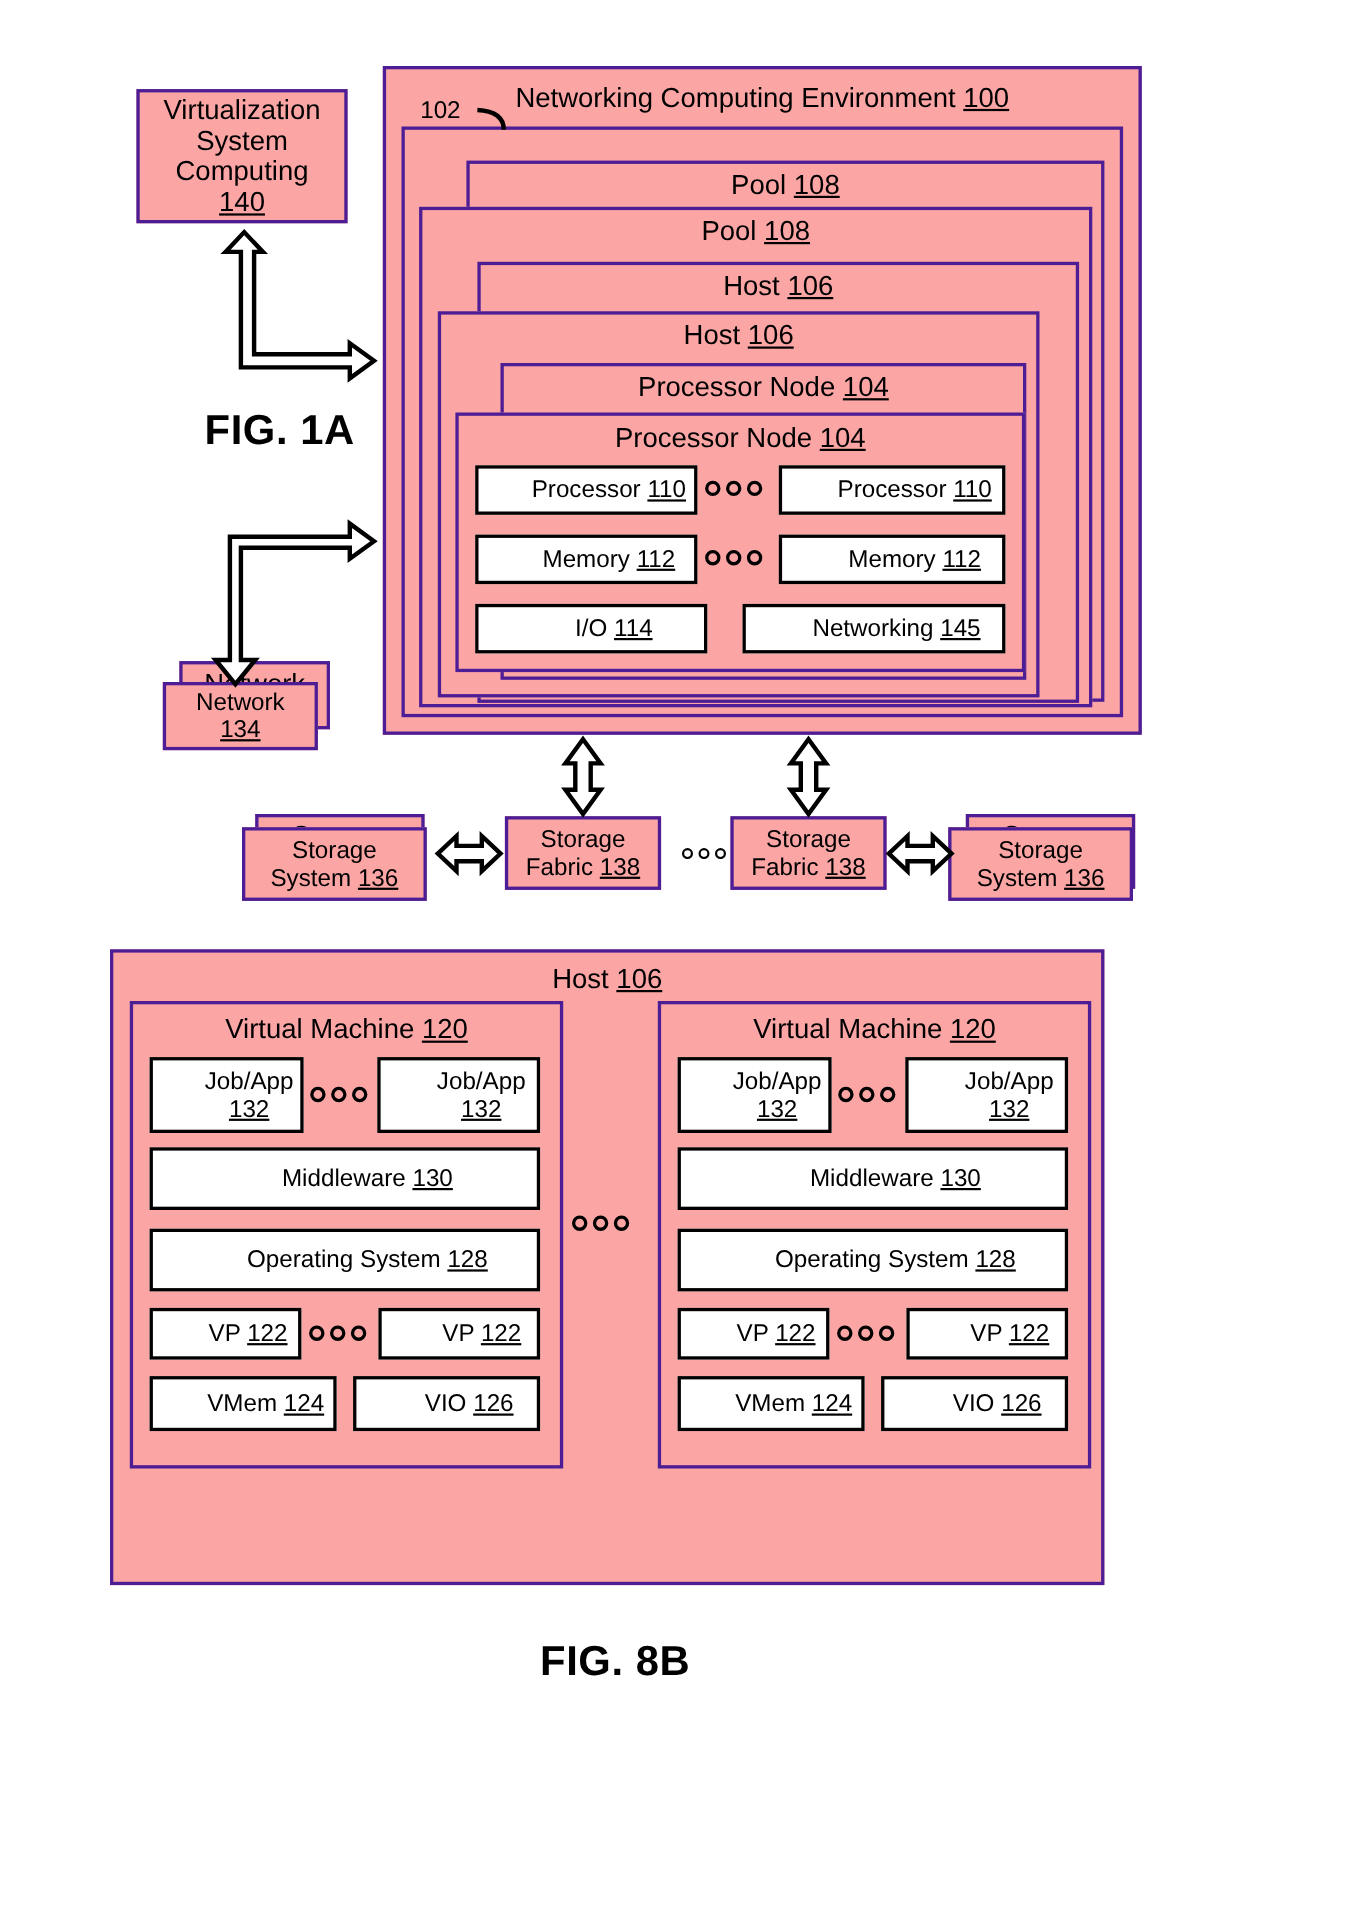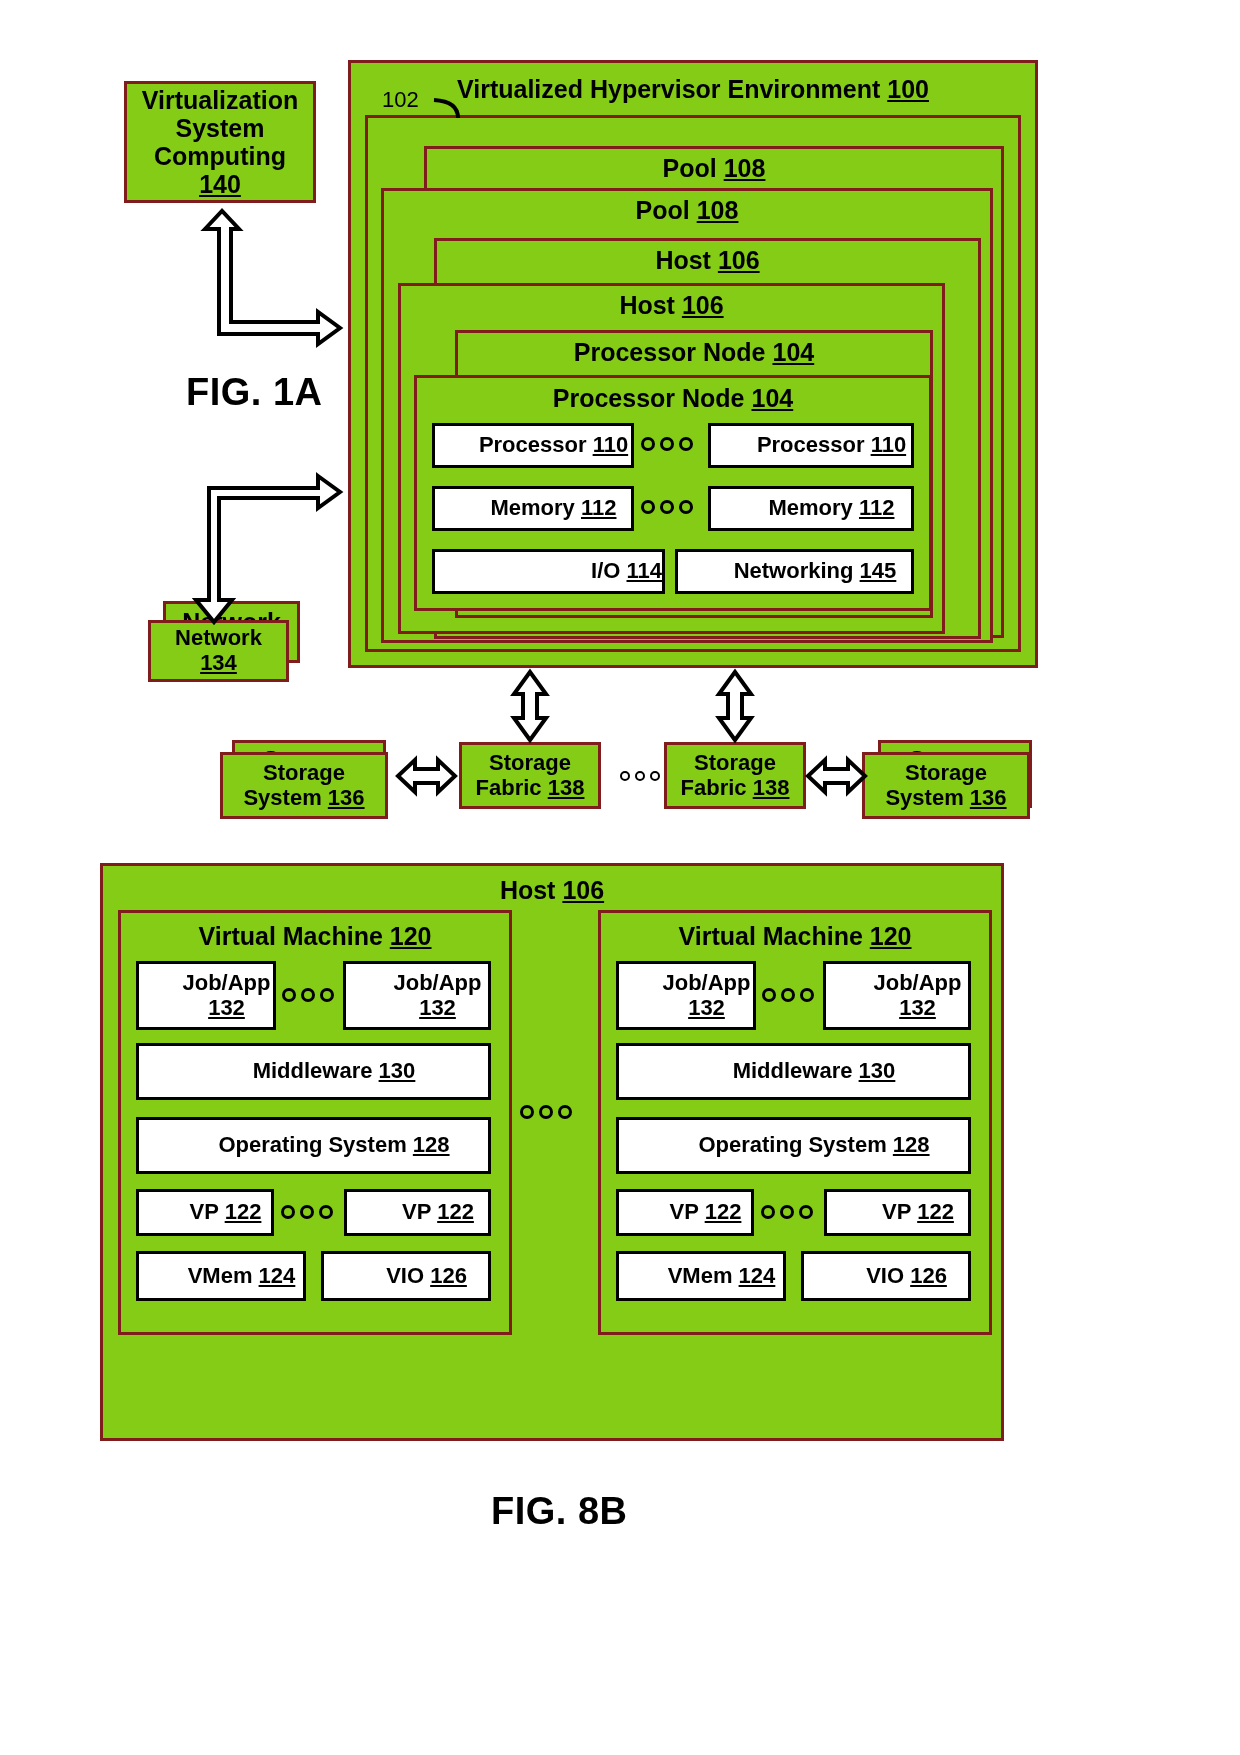--- a/index.html
+++ b/index.html
@@ -9,24 +9,23 @@
     background: #ffffff;
     font-family: "Liberation Sans", sans-serif;
     color: #000000;
     overflow: hidden;
   }
   .page { position: relative; width: 1240px; height: 1755px; }
 
   
   .box {
     position: absolute;
-    border: 3px solid #7f1d1d;
-    background: #84cc16;
+    border: 3px solid #4c1d95;
+    background: #fca5a5;
     text-align: center;
-    font-weight: bold;
   }
   .lbl {
     font-size: 22px;
     line-height: 1.12;
     white-space: nowrap;
   }
   .lbl .n { text-decoration: underline; }
   .inner-box {
     border: 3px solid #000;
     background: #fff;
@@ -82,21 +81,21 @@
       <div>System</div>
       <div>Computing</div>
       <div class="n">140</div>
     </div>
   </div>
 
   <div class="figcap" style="left:186px; top:371px;">FIG. 1A</div>
 
   <div class="box" style="left:348px; top:60px; width:690px; height:608px;">
     <div class="titlerow lbl" style="top:12px;">
-      <span>Virtualized Hypervisor Environment</span>
+      <span>Networking Computing Environment</span>
       <span class="n">100</span>
     </div>
   </div>
 
   <div class="lbl" style="position:absolute; left:382px; top:88px;">102</div>
 
   <div class="box" style="left:365px; top:115px; width:656px; height:537px;"></div>
 
   <div class="box" style="left:424px; top:146px; width:580px; height:492px;">
     <div class="titlerow lbl" style="top:5px;">
@@ -160,21 +159,21 @@
     <div class="dots" style="left:224px; top:122px;">
         <i></i>
         <i></i>
         <i></i>
       </div>
     <div class="inner-box lbl" style="position:absolute; left:291px; top:108px; width:206px; height:45px;">
       <span><span>Memory</span>
       <span class="n">112</span></span>
     </div>
 
-    <div class="inner-box lbl" style="position:absolute; left:15px; top:171px; width:233px; height:45px;justify-content:flex-end;">
+    <div class="inner-box lbl" style="position:absolute; left:15px; top:171px; width:211px; height:45px;">
       <span><span>I/O</span>
       <span class="n">114</span></span>
     </div>
     <div class="inner-box lbl" style="position:absolute; left:258px; top:171px; width:239px; height:45px;">
       <span><span>Networking</span>
       <span class="n">145</span></span>
     </div>
   </div>
 
   <div class="box" style="left:163px; top:601px; width:137px; height:62px;">

